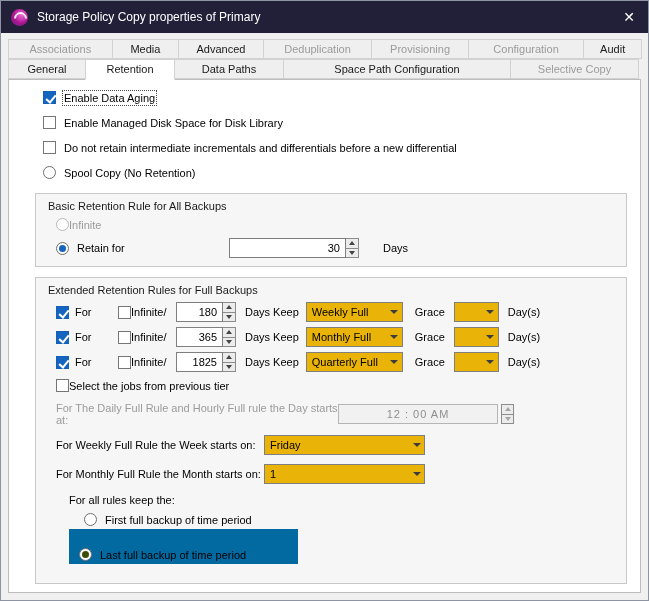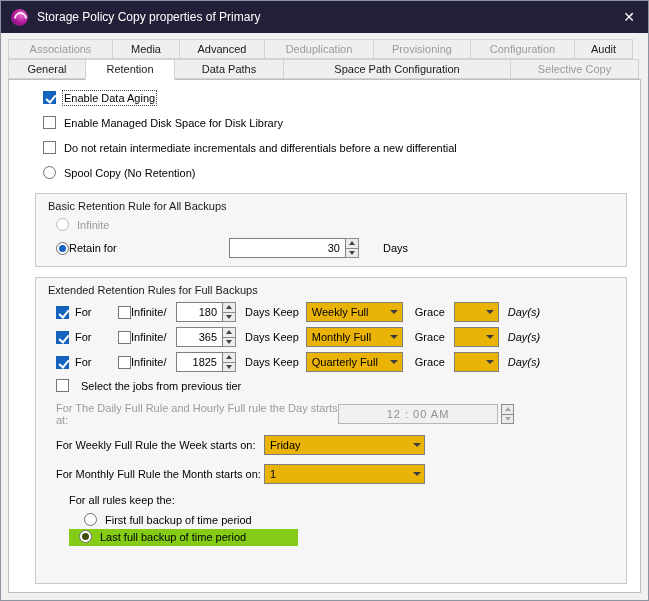--- a/index.html
+++ b/index.html
@@ -16,21 +16,21 @@
   .close-btn { margin-left:auto; color:#fff; font-size:14px; width:30px; height:100%; display:flex; align-items:center; justify-content:center; cursor:default; }
 
   
   .tabs { display:flex; padding:0 7px; flex:0 0 auto; }
   .tabs.row1 { margin-top:6px; }
   .tab { height:20px; line-height:18px; text-align:center; font-size:11px; background:#efefef; border:1px solid #d2d2d2;
          margin-right:-1px; color:#1a1a1a; overflow:hidden; white-space:nowrap; cursor:default; }
   .tab.dim { color:#9b9b9b; }
   .tab.active { background:#fff; position:relative; z-index:3; height:21px; margin-bottom:-1px; border-bottom:1px solid #fff; }
   .row1 .tab:nth-child(1){width:105px}.row1 .tab:nth-child(2){width:68px}.row1 .tab:nth-child(3){width:86px}
-  .row1 .tab:nth-child(4){width:110px}.row1 .tab:nth-child(5){width:98px}.row1 .tab:nth-child(6){width:105px}
+  .row1 .tab:nth-child(4){width:110px}.row1 .tab:nth-child(5){width:98px}.row1 .tab:nth-child(6){width:117px}
   .row1 .tab:nth-child(7){width:59px}
   .row2 .tab:nth-child(1){width:78px}.row2 .tab:nth-child(2){width:90px}.row2 .tab:nth-child(3){width:110px}
   .row2 .tab:nth-child(4){width:228px}.row2 .tab:nth-child(5){width:129px}
 
   
   .pane { flex:1; margin:0 7px 7px; background:#fff; border:1px solid #bdbdbd; position:relative; z-index:1;
           padding:11px 13px 8px 26px; display:flex; flex-direction:column; overflow:hidden; }
 
   .chkrow { display:flex; align-items:center; gap:8px; margin:0 0 12px 8px; font-size:11px; color:#000; }
   .chkrow.spool { margin-bottom:14px; }
@@ -64,50 +64,50 @@
   .spin.detached span { border-left:1px solid #8c8c8c; }
   .spin.dim .up::before { border-bottom-color:#a5a5a5; }
   .spin.dim .dn::before { border-top-color:#a5a5a5; }
 
   .combo { height:20px; border:1px solid #7f7f7f; background:#eab308; display:flex; align-items:center;
     font-size:11px; padding-left:5px; }
   .combo .val { flex:1; overflow:hidden; white-space:nowrap; }
   .combo .chev { width:15px; align-self:stretch; display:flex; align-items:center; justify-content:center; flex:0 0 15px; }
   .combo .chev::after { content:''; border-left:4px solid transparent; border-right:4px solid transparent; border-top:4px solid #3c3c3c; }
 
-  .basic-inf { display:flex; align-items:center; gap:8px; margin:2px 0 7px; color:#9b9b9b; font-size:11px; }
+  .basic-inf { display:flex; align-items:center; margin:2px 0 7px; color:#9b9b9b; font-size:11px; }
   .basic-retain { display:flex; align-items:center; font-size:11px; }
-  .basic-retain .lbl-cell { display:flex; align-items:center; gap:0; width:173px; }
+  .basic-retain .lbl-cell { display:flex; align-items:center; gap:8px; width:173px; }
   .basic-retain input.num { width:117px; }
   .basic-retain .t-days { margin-left:24px; }
 
   .exrow { display:flex; align-items:center; font-size:11px; margin-bottom:5px; }
   .exrow .c-for { display:flex; gap:6px; align-items:center; width:62px; }
   .exrow .c-inf { display:flex; align-items:center; width:58px; }
   .exrow input.num { width:47px; }
   .exrow .t-dayskeep { margin:0 7px 0 9px; }
   .exrow .combo.period { width:97px; }
   .exrow .t-grace { margin:0 9px 0 12px; }
   .exrow .combo.grace { width:45px; }
-  .exrow .t-days { margin-left:9px;font-style:italic; }
-
-  .jobs-row { display:flex; gap:12px; align-items:center; margin-top:7px; font-size:11px; }
+  .exrow .t-days { margin-left:9px; }
+
+  .jobs-row { display:flex; gap:0; align-items:center; margin-top:7px; font-size:11px; }
 
   .daily-row { display:flex; align-items:center; margin-top:10px; font-size:11px; }
   .daily-row .dlabel { width:282px; color:#9b9b9b; }
   .time-field { width:160px; height:20px; border:1px solid #b5b5b5; background:#f1f1f1; color:#8f8f8f;
     display:flex; align-items:center; justify-content:center; letter-spacing:1px; }
 
   .wm-row { display:flex; align-items:center; margin-top:9px; font-size:11px; }
   .wm-row .wlabel { width:208px; }
   .wm-row .combo { width:161px; }
 
   .keep-heading { margin:10px 0 0 13px; font-size:11px; }
   .radio-row { display:flex; gap:8px; align-items:center; margin:7px 0 0 28px; font-size:11px; }
-  .radio-row.hl { margin:3px 0 0 13px; background:#84cc16; padding:1px 52px 3px 10px; width:max-content; }
+  .radio-row.hl { margin:3px 0 0 13px; background:#0369a1; padding:19px 52px 3px 10px; width:max-content; }
 </style>
 </head>
 <body>
 
 <div class="dialog">
 
   <div class="titlebar">
     <span class="app-icon"></span>
     <span class="win-title">Storage Policy Copy properties of Primary</span>
     <span class="close-btn">✕</span>

